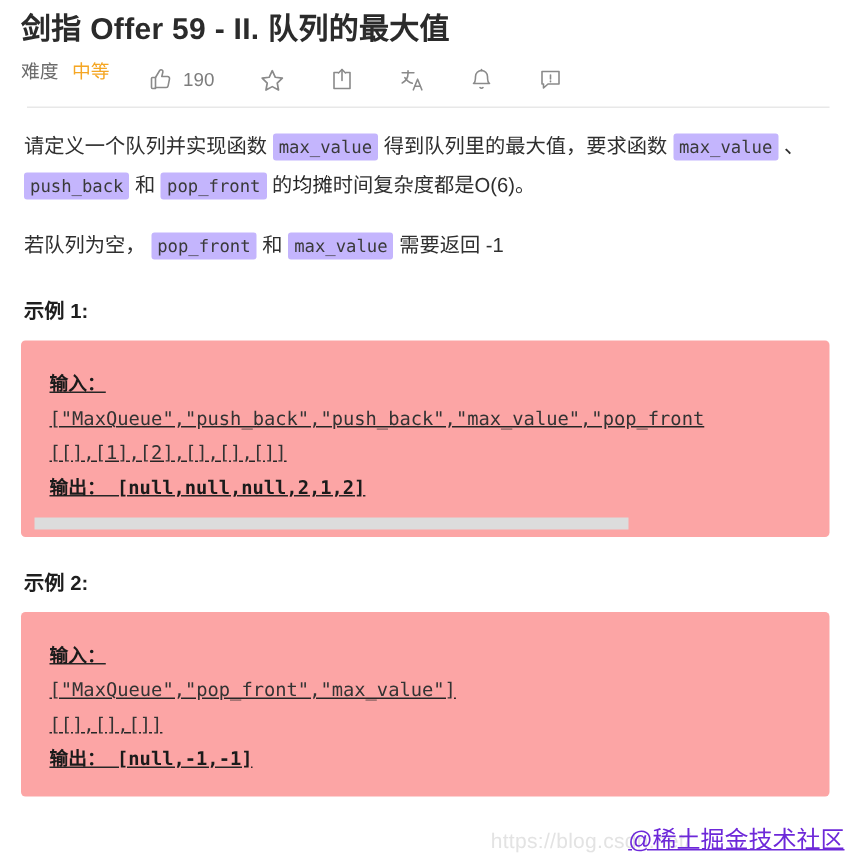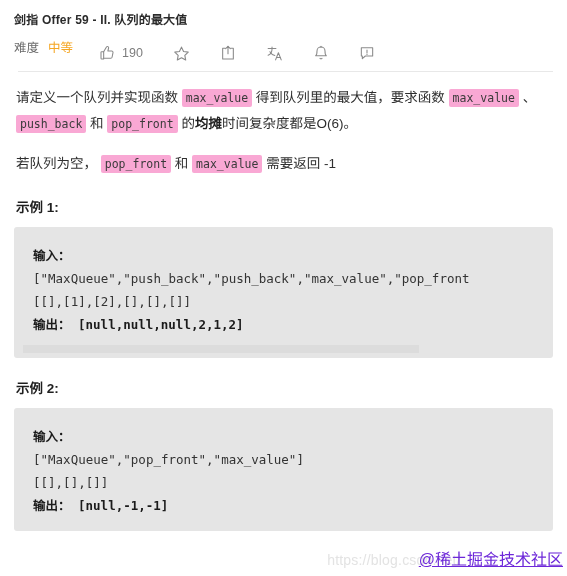--- a/index.html
+++ b/index.html
@@ -18,21 +18,21 @@
   .page {
     position: relative;
     width: 567px;
     height: 576px;
     box-sizing: border-box;
     padding: 0 14px;
   }
 
   
   .title {
-    font-size: 12px;
+    font-size: 20px;
     font-weight: bold;
     color: #2b2b2b;
     letter-spacing: .2px;
     margin: 0;
     padding-top: 9px;
     line-height: 22px;
     white-space: nowrap;
   }
   .meta-row {
     display: flex;
@@ -77,42 +77,43 @@
     font-size: 13.5px;
     line-height: 25px;
     color: #2f2f2f;
     margin: 13px 0 0 0;
     padding: 0 2px;
   }
   .desc.second { margin-top: 14px; }
   code.chip {
     font-family: "DejaVu Sans Mono", "Liberation Mono", monospace;
     font-size: 11.5px;
-    background: #f9a8d4;
+    background: #c4b5fd;
     color: #3a3a3a;
     border-radius: 2px;
     padding: 2px 4px;
     white-space: nowrap;
   }
-  b.strong { font-weight: bold; color: #1f1f1f; }
+  b.strong { font-weight: normal; color: #1f1f1f; }
 
   
   .ex-title {
     font-size: 13.5px;
     font-weight: bold;
     color: #1f1f1f;
     margin: 19px 0 0 2px;
   }
   .codeblock {
     position: relative;
-    background: #e5e5e5;
+    background: #fca5a5;
     border-radius: 3px;
     margin-top: 11px;
     padding: 17px 0 14px 0;
     overflow: hidden;
+    text-decoration: underline;
   }
   .codeblock.first { padding-bottom: 22px; }
   .code-line {
     font-family: "DejaVu Sans Mono", "Liberation Mono", monospace;
     font-size: 12.5px;
     line-height: 23px;
     color: #333333;
     white-space: pre;
     padding-left: 19px;
   }

